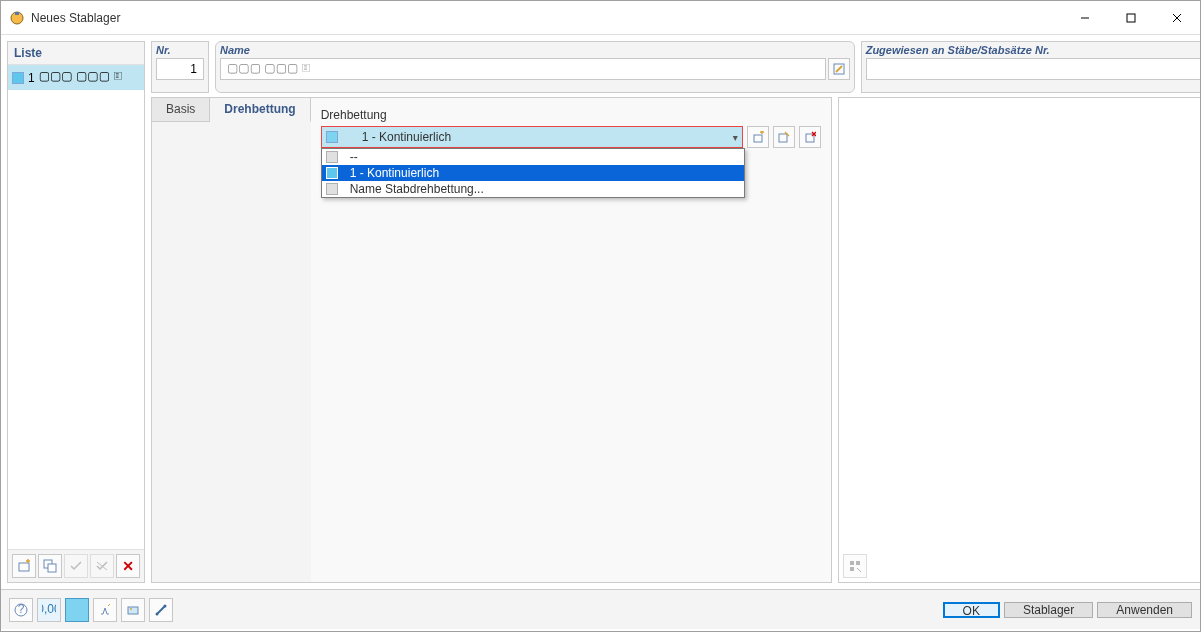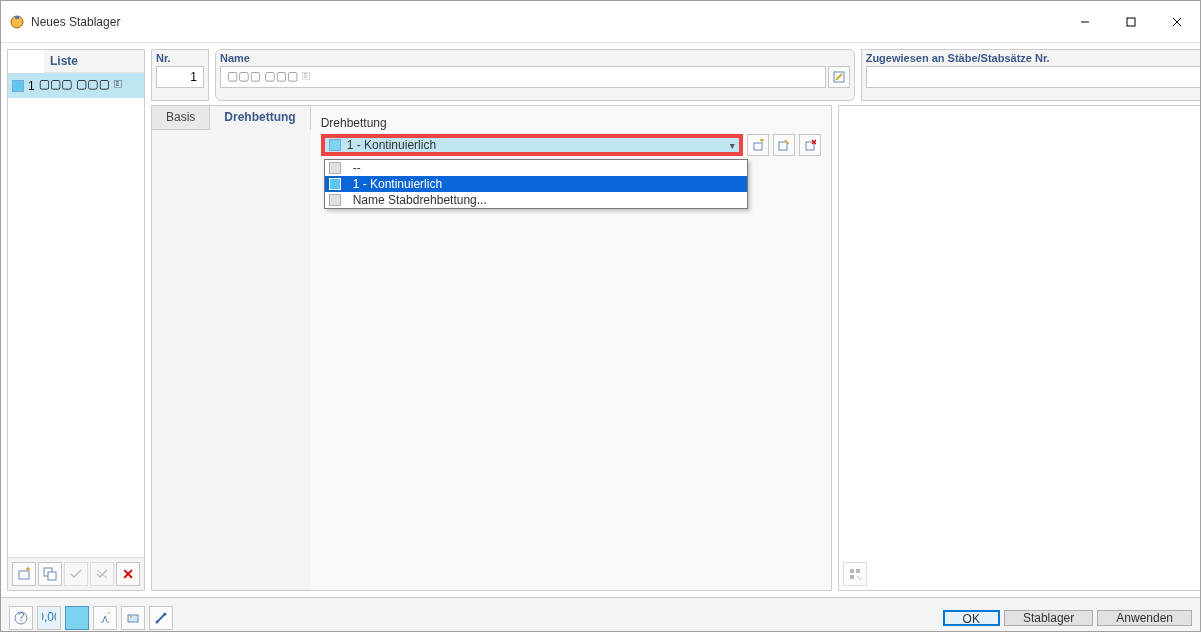--- a/index.html
+++ b/index.html
@@ -1,65 +1,65 @@
 <!DOCTYPE html>
 <html><head>
 <meta charset="utf-8">
 <style>
   * { box-sizing: border-box; margin: 0; padding: 0; font-family: "Segoe UI", Tahoma, sans-serif; font-size: 12px; }
   body { background: #ffffff; width: 1201px; height: 632px; overflow: hidden; border: 1px solid #a0a0a0; }
 
   
-  .titlebar { height: 42px; display: flex; align-items: center; padding-left: 8px; background: #ffffff; border-bottom: 1px solid #e0e0e0; }
+  .titlebar { height: 34px; display: flex; align-items: center; padding-left: 8px; background: #ffffff; border-bottom: 1px solid #e0e0e0; }
   .titlebar .title { margin-left: 6px; color: #333; }
   .win-controls { margin-left: auto; display: flex; height: 100%; }
   .win-btn { width: 46px; height: 100%; display: flex; align-items: center; justify-content: center; font-family: "Segoe UI Symbol"; font-size: 10px; color: #000; }
 
   
   .main { display: flex; height: 554px; padding: 6px; gap: 6px; }
   .panel { border: 1px solid #cccccc; background: #ffffff; position: relative; }
 
   
   .left { width: 200px; display: flex; flex-direction: column; }
-  .panel-header { background: #f4f4f4; padding: 4px 6px; color: #3b5a8a; font-weight: 600; border-bottom: 1px solid #e0e0e0; margin-left: 36px; }
+  .panel-header { background: #f4f4f4; padding: 4px 6px; color: #3b5a8a; font-weight: 600; border-bottom: 1px solid #e0e0e0; }
   .list-body { flex: 1; background: #ffffff; overflow: auto; }
   .list-item { display: flex; align-items: center; gap: 4px; padding: 2px 4px; background: #bfe5f3; }
   .list-item .swatch { width: 12px; height: 12px; border: 1px solid #7da8d8; background: #5ec7ed; }
   .left-toolbar { display: flex; gap: 2px; padding: 4px; background: #f4f4f4; border-top: 1px solid #e0e0e0; }
   .tbtn { width: 24px; height: 24px; border: 1px solid #c7c7c7; background: #fbfbfb; display: flex; align-items: center; justify-content: center; font-size: 11px; color: #4a6a9a; }
   .tbtn.red { color: #d00000; font-weight: bold; font-size: 14px; margin-left: auto; }
 
   
   .right { flex: 1; display: flex; flex-direction: column; gap: 4px; }
 
   
   .top-row { display: flex; gap: 6px; height: 52px; }
   .top-box { border: 1px solid #cccccc; background: #f4f4f4; display: flex; flex-direction: column; padding: 2px 4px 4px 4px; }
-  .top-box .lbl { color: #3b5a8a; font-weight: 600; font-size: 11px; margin-bottom: 2px; }
+  .top-box .lbl { color: #3b5a8a; font-weight: 600; font-size: 11px; margin-bottom: 2px; font-style: italic; }
   .nr-box { width: 58px; }
   .nr-box input { width: 100%; height: 22px; text-align: right; padding-right: 6px; border: 1px solid #c7c7c7; background: #fff; }
   .name-box { flex: 1; border-radius: 6px; }
   .name-row { display: flex; gap: 2px; }
   .name-row input { flex: 1; height: 22px; padding: 0 6px; border: 1px solid #c7c7c7; background: #fff; color: #888; }
   .zug-box { width: 402px; }
   .zug-row { display: flex; gap: 2px; }
   .zug-row input { flex: 1; height: 22px; border: 1px solid #c7c7c7; background: #fff; padding: 0 6px; }
   .icon-btn { width: 22px; height: 22px; border: 1px solid #c7c7c7; background: #fbfbfb; display: flex; align-items: center; justify-content: center; font-size: 11px; }
 
   
   .bottom-row { flex: 1; display: flex; gap: 6px; }
   .tab-area { flex: 1; border: 1px solid #cccccc; background: #f4f4f4; display: flex; }
   .tabs { display: flex; height: 24px; background: #e8e8e8; border-bottom: 1px solid #cccccc; }
   .tab { padding: 4px 14px; color: #444; border-right: 1px solid #cccccc; background: #e8e8e8; }
   .tab.active { background: #f4f4f4; border-bottom: 1px solid #f4f4f4; margin-bottom: -1px; color: #3b5a8a; font-weight: 600; }
   .tab-body { flex: 1; padding: 10px 10px; position: relative; background: #f9f9f9; border: none; }
   .group-title { color: #3b5a8a; font-weight: 600; margin-bottom: 10px; }
   .field-label { color: #333; margin-bottom: 4px; }
   .combo-row { display: flex; gap: 4px; align-items: flex-start; }
-  .combo { width: 422px; height: 22px; border: 4px solid #ef4444; background: #bfe5f3; display: flex; align-items: center; padding: 0 4px; position: relative; }
+  .combo { width: 422px; height: 22px; border: 1px solid #ef4444; background: #bfe5f3; display: flex; align-items: center; padding: 0 4px; position: relative; gap: 18px; }
   .combo .swatch { width: 12px; height: 12px; border: 1px solid #7da8d8; background: #7ed3f0; margin-right: 6px; }
   .combo .txt { flex: 1; color: #333; }
   .combo .chev { font-size: 10px; color: #555; }
 
   .dropdown { position: absolute; top: 21px; left: -1px; width: 424px; border: 1px solid #7a7a7a; background: #ffffff; box-shadow: 2px 2px 4px rgba(0,0,0,0.25); z-index: 10; }
   .dd-item { display: flex; align-items: center; padding: 1px 4px; gap: 6px; color: #333; }
   .dd-item .swatch { width: 12px; height: 12px; border: 1px solid #b0b0b0; background: #e0e0e0; }
   .dd-item.sel { background: #0a66d8; color: #ffffff; }
   .dd-item.sel .swatch { background: #5ec7ed; border-color: #ffffff; }
 

